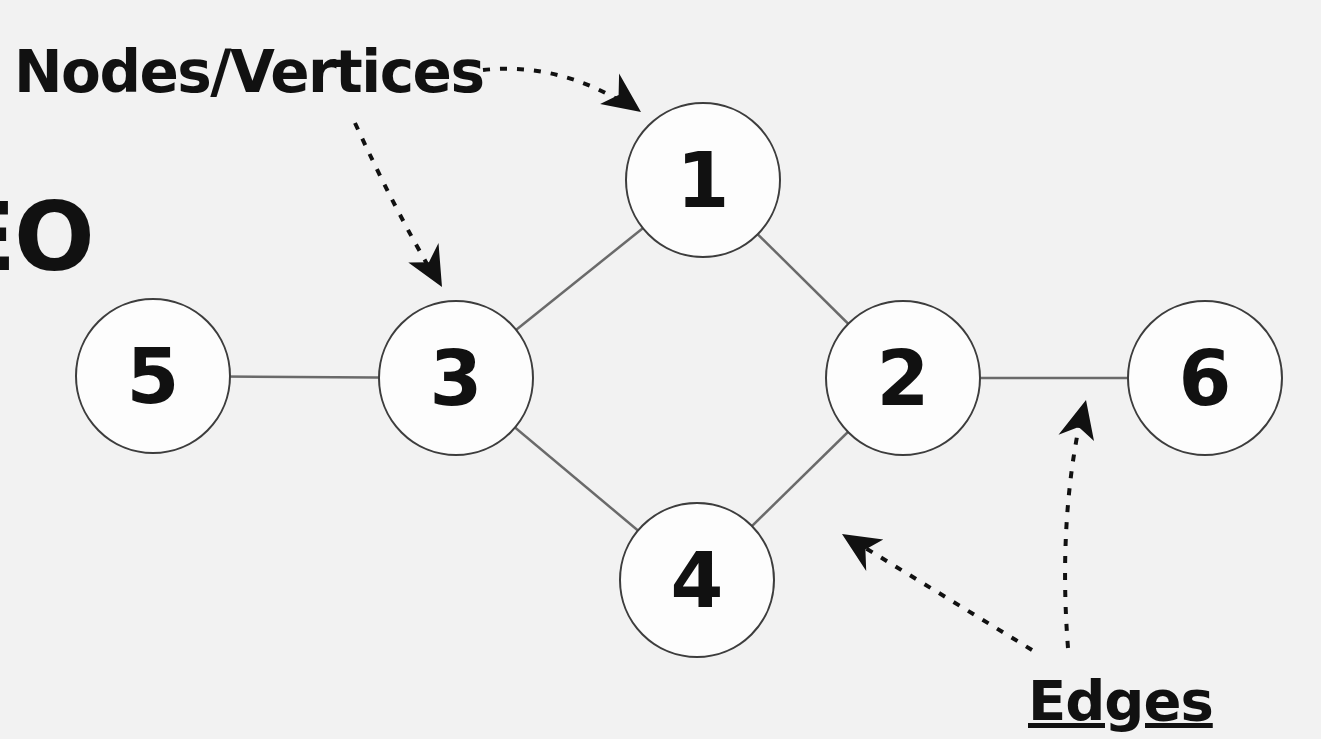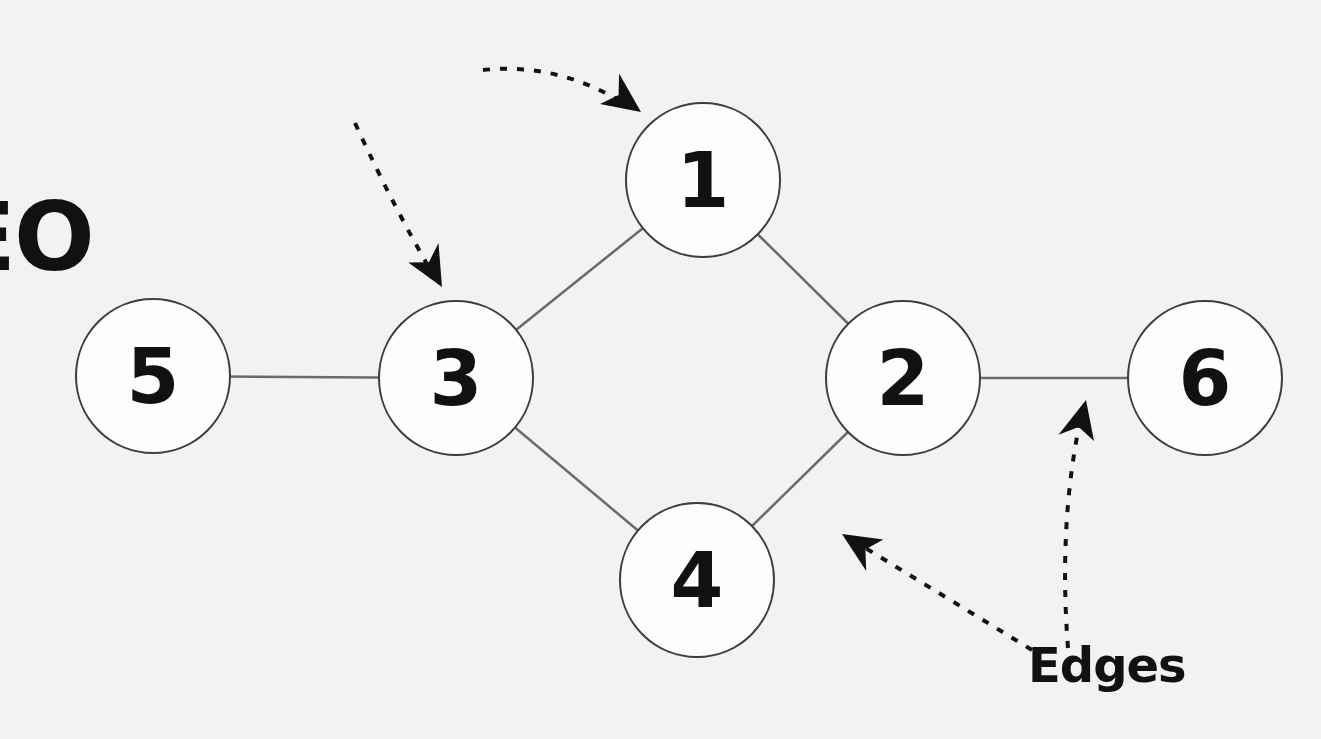--- a/index.html
+++ b/index.html
@@ -32,23 +32,24 @@
     letter-spacing: -2px;
   }
   .nodes-label {
     left: 14px;
     top: 42px;
     font-size: 58px;
     letter-spacing: -1.5px;
   }
   .edges-label {
     left: 1028px;
-    top: 640px;
-    font-size: 48px;
+    top: 672px;
+    font-size: 56px;
     letter-spacing: -1px;
+    text-decoration: underline;
   }
 </style>
 </head>
 <body>
 
 <div class="stage" style="background: rgb(242, 242, 242);">
 
   <svg class="graph-svg" viewBox="0 0 1321 739" xmlns="http://www.w3.org/2000/svg">
       <line x1="153" y1="376" x2="456" y2="378" stroke="#6a6a6a" stroke-width="2.5"></line>
       <line x1="456" y1="378" x2="703" y2="180" stroke="#6a6a6a" stroke-width="2.5"></line>
@@ -73,16 +74,17 @@
       <circle cx="697" cy="580" r="77" fill="#fdfdfd" stroke="#3d3d3d" stroke-width="2"></circle>
       <text x="697" y="607.36" text-anchor="middle" fill="#111111" font-size="76" font-weight="bold" font-family="&quot;DejaVu Sans&quot;, &quot;Liberation Sans&quot;, sans-serif">4</text>
       <circle cx="153" cy="376" r="77" fill="#fdfdfd" stroke="#3d3d3d" stroke-width="2"></circle>
       <text x="153" y="403.36" text-anchor="middle" fill="#111111" font-size="76" font-weight="bold" font-family="&quot;DejaVu Sans&quot;, &quot;Liberation Sans&quot;, sans-serif">5</text>
       <circle cx="1205" cy="378" r="77" fill="#fdfdfd" stroke="#3d3d3d" stroke-width="2"></circle>
       <text x="1205" y="405.36" text-anchor="middle" fill="#111111" font-size="76" font-weight="bold" font-family="&quot;DejaVu Sans&quot;, &quot;Liberation Sans&quot;, sans-serif">6</text>
     </svg>
 
   <div class="annot frag" style="color: rgb(17, 17, 17);">EO</div>
 
+  <div class="annot nodes-label" style="color: rgb(17, 17, 17);">Nodes/Vertices</div>
 
   <div class="annot edges-label" style="color: rgb(17, 17, 17);">Edges</div>
 
 </div>
 
 </body></html>

